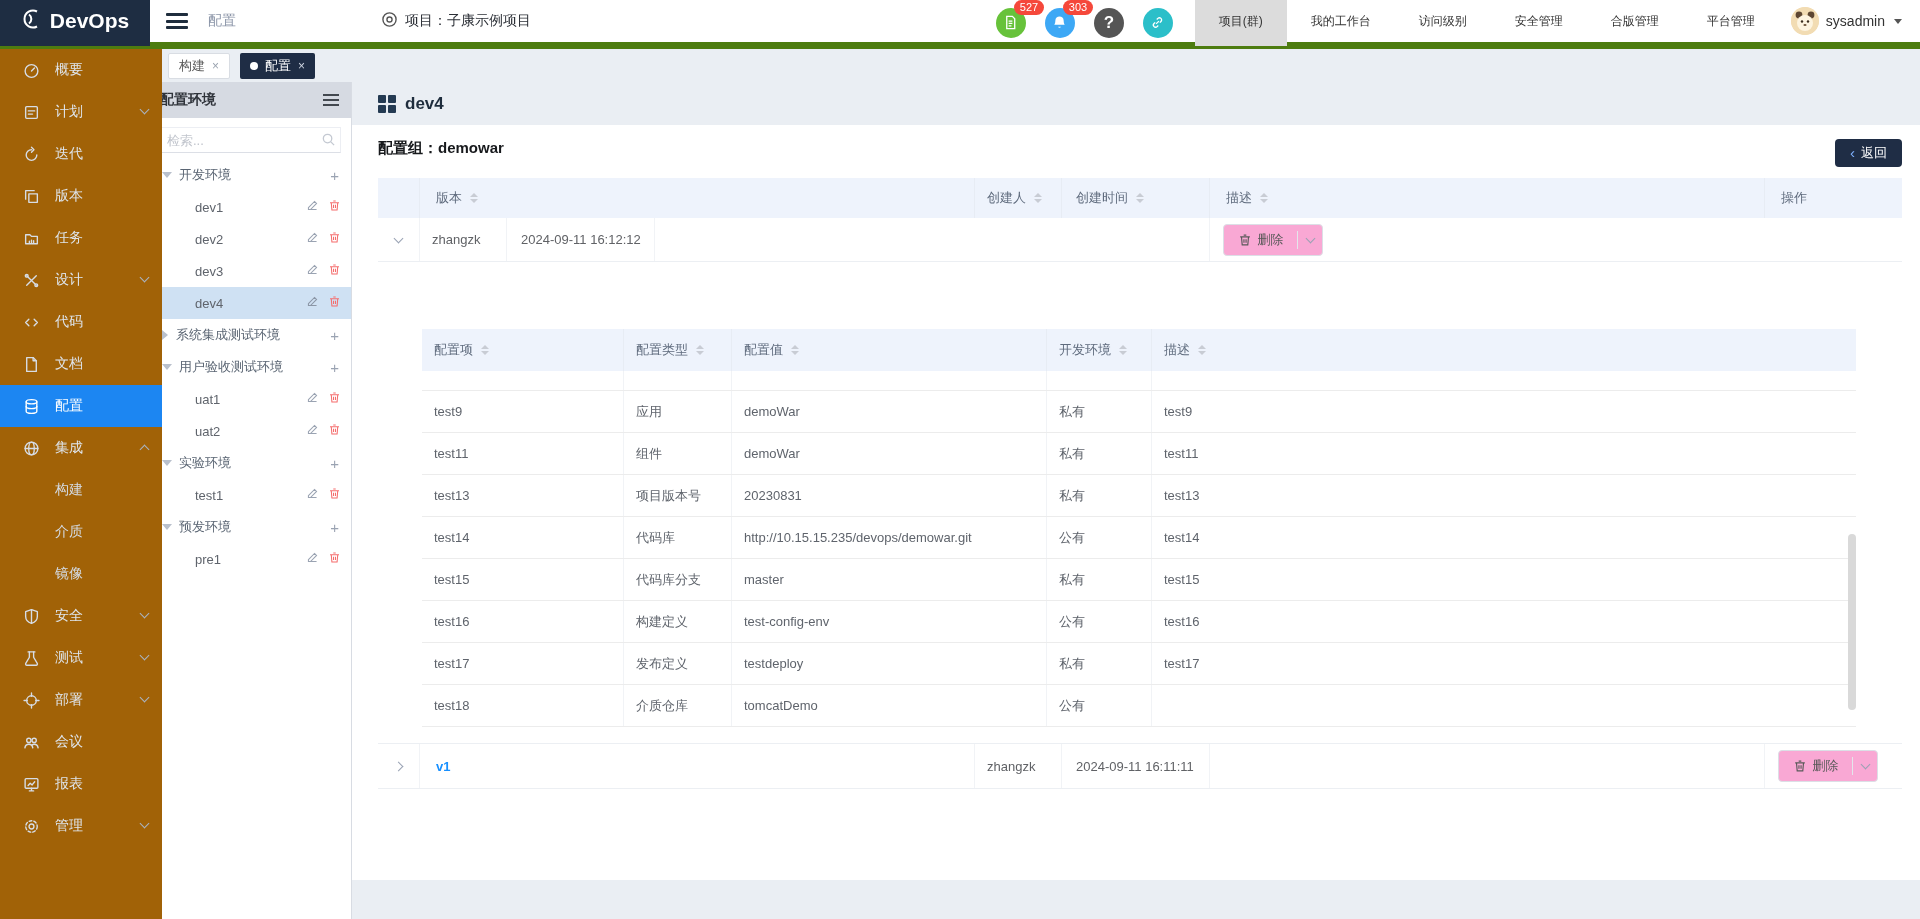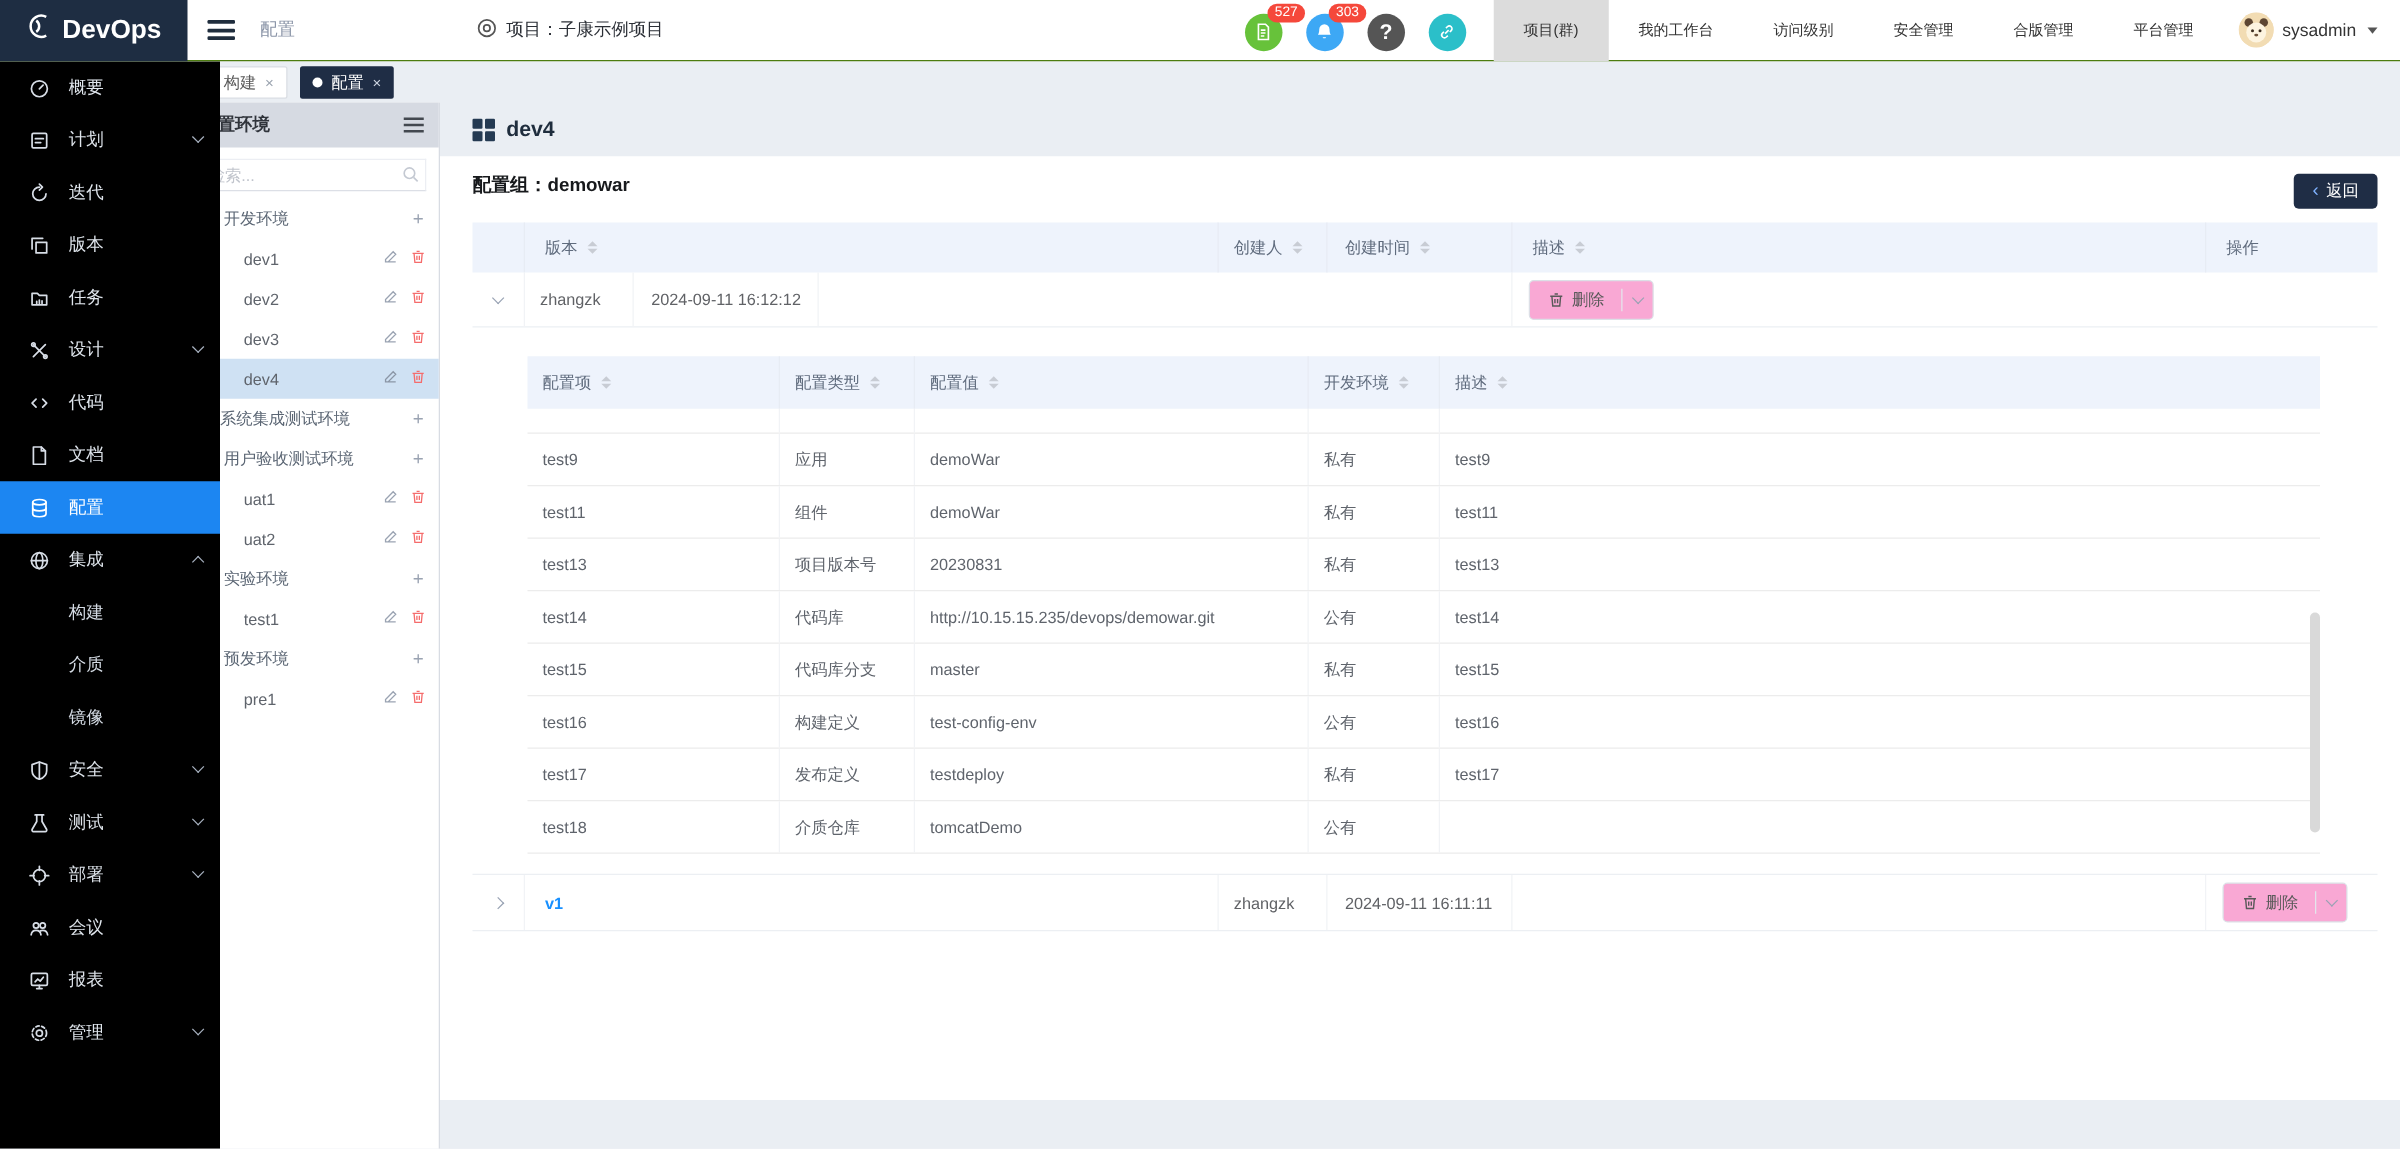--- a/index.html
+++ b/index.html
@@ -1,42 +1,42 @@
 <!DOCTYPE html>
 <html><head>
 <meta charset="utf-8">
 <style>
   * { margin:0; padding:0; box-sizing:border-box; }
   html,body { width:1920px; height:919px; overflow:hidden; }
   body { font-family:"Liberation Sans","DejaVu Sans",sans-serif; font-size:13px; color:#606266; background:#eaeef3; }
   .app { position:relative; width:1920px; height:919px; }
 
   
-  .topbar { position:absolute; top:0; left:0; right:0; height:49px; background:#fff; border-bottom:1px solid #4d7c0f; display:flex; align-items:center; z-index:30; }
+  .topbar { position:absolute; top:0; left:0; right:0; height:49px; background:#fff; border-bottom:7px solid #4d7c0f; display:flex; align-items:center; z-index:30; }
   .logo { width:150px; height:49px; background:#1e2d42; color:#fff; display:flex; align-items:center; justify-content:center; gap:7px; font-size:21px; font-weight:bold; flex:0 0 auto; }
   .burger { width:22px; height:16px; margin-left:16px; display:flex; flex-direction:column; justify-content:space-between; cursor:pointer; flex:0 0 auto; }
   .burger i { display:block; height:3px; background:#1f2d3d; border-radius:1px; }
   .crumb { margin-left:20px; color:#8b95a8; font-size:14px; }
   .project { margin-left:145px; display:flex; align-items:center; gap:7px; font-size:14px; color:#2b2f36; font-weight:500; }
   .spacer { flex:1 1 auto; }
   .hicons { display:flex; align-items:flex-end; gap:19px; margin-right:22px; position:relative; height:49px; }
   .circ { width:30px; height:30px; border-radius:50%; display:flex; align-items:center; justify-content:center; margin-bottom:8px; position:relative; cursor:pointer; }
   .circ.green { background:#67c23a; } .circ.blue { background:#3da8f5; } .circ.dark { background:#555; } .circ.teal { background:#2bbfc9; }
   .circ .q { color:#fff; font-weight:bold; font-size:17px; }
   .badge { position:absolute; top:-8px; left:18px; background:#f5483b; color:#fff; font-size:11px; line-height:15px; padding:0 6px; border-radius:8px; white-space:nowrap; }
   .topnav { display:flex; align-items:stretch; height:49px; flex:0 0 auto; }
   .topnav .nitem { display:flex; align-items:center; padding:0 24px; font-size:12px; color:#333; cursor:pointer; white-space:nowrap; }
   .topnav .nitem.active { background:#dcdcdc; }
   .userbox { display:flex; align-items:center; gap:7px; padding:0 18px 0 12px; cursor:pointer; }
   .avatar { width:28px; height:28px; border-radius:50%; background:#f2dcb3; overflow:hidden; flex:0 0 auto; }
   .uname { font-size:14px; color:#333; }
   .caret-dn { width:0; height:0; border-left:4px solid transparent; border-right:4px solid transparent; border-top:5px solid #555; margin-left:2px; }
 
   
-  .sidebar { position:absolute; top:49px; left:0; width:176px; bottom:0; background:#000000; z-index:20; }
+  .sidebar { position:absolute; top:49px; left:0; width:162px; bottom:0; background:#a16207; z-index:20; }
   .sitem { height:42px; display:flex; align-items:center; padding-left:23px; color:#dfe5ec; font-size:14px; cursor:pointer; position:relative; }
   .sitem .sico { width:17px; height:17px; margin-right:15px; display:flex; align-items:center; justify-content:center; flex:0 0 auto; }
   .sitem.child { padding-left:55px; color:#d4dbe4; }
   .sitem.active { background:#1c86f2; color:#fff; }
   .schev { position:absolute; right:14px; width:7px; height:7px; border-right:1.4px solid #aab4c3; border-bottom:1.4px solid #aab4c3; }
   .schev.dn { transform:rotate(45deg); top:15px; }
   .schev.up { transform:rotate(-135deg); top:19px; }
   svg.lineic { stroke:#d7dde6; fill:none; stroke-width:1.3; stroke-linecap:round; stroke-linejoin:round; }
   .sitem.active svg.lineic { stroke:#fff; }
 
@@ -98,21 +98,21 @@
   .sort i { width:0; height:0; border-left:4px solid transparent; border-right:4px solid transparent; display:block; }
   .sort .su { border-bottom:4px solid #c8ccd4; }
   .sort .sd { border-top:4px solid #c8ccd4; }
 
   .delbtn { margin-left:13px; height:32px; width:100px; background:#f9a8d4; border:1px solid #dcdfe6; border-radius:4px; display:flex; align-items:center; cursor:pointer; }
   .delbtn .dmain { flex:1; display:flex; align-items:center; justify-content:center; gap:6px; color:#595959; }
   .delbtn .dsep { width:1px; height:18px; background:#e3e6eb; }
   .delbtn .darr { width:24px; display:flex; align-items:center; justify-content:center; }
 
   .expanded { padding:23px 46px 16px 44px; position:relative; }
-  .itable { border-bottom:none; position:relative; }
+  .itable { border-bottom:none; position:relative;margin-top:44px; }
   .ihead { display:flex; height:42px; background:#eef3fc; align-items:center; color:#5f6b7d; }
   .ihead .ic { display:flex; align-items:center; gap:5px; padding-left:12px; height:100%; border-right:1px solid #e7ecf4; }
   .ihead .ic:last-child, .irow .ic:last-child { border-right:none; }
   .ic.k0 { width:202px; } .ic.k1 { width:108px; } .ic.k2 { width:315px; } .ic.k3 { width:105px; } .ic.k4 { flex:1; }
   .irow { display:flex; height:42px; align-items:center; border-bottom:1px solid #ececec; color:#5f646c; }
   .irow .ic { height:100%; display:flex; align-items:center; padding-left:12px; border-right:1px solid #f1f3f6; }
   .irow.partial { height:20px; }
   .iscroll { position:absolute; right:0; top:205px; width:8px; height:176px; background:#d9d9d9; border-radius:4px; }
 
   .gridic { display:grid; grid-template-columns:8px 8px; grid-template-rows:8px 8px; gap:2px; }

